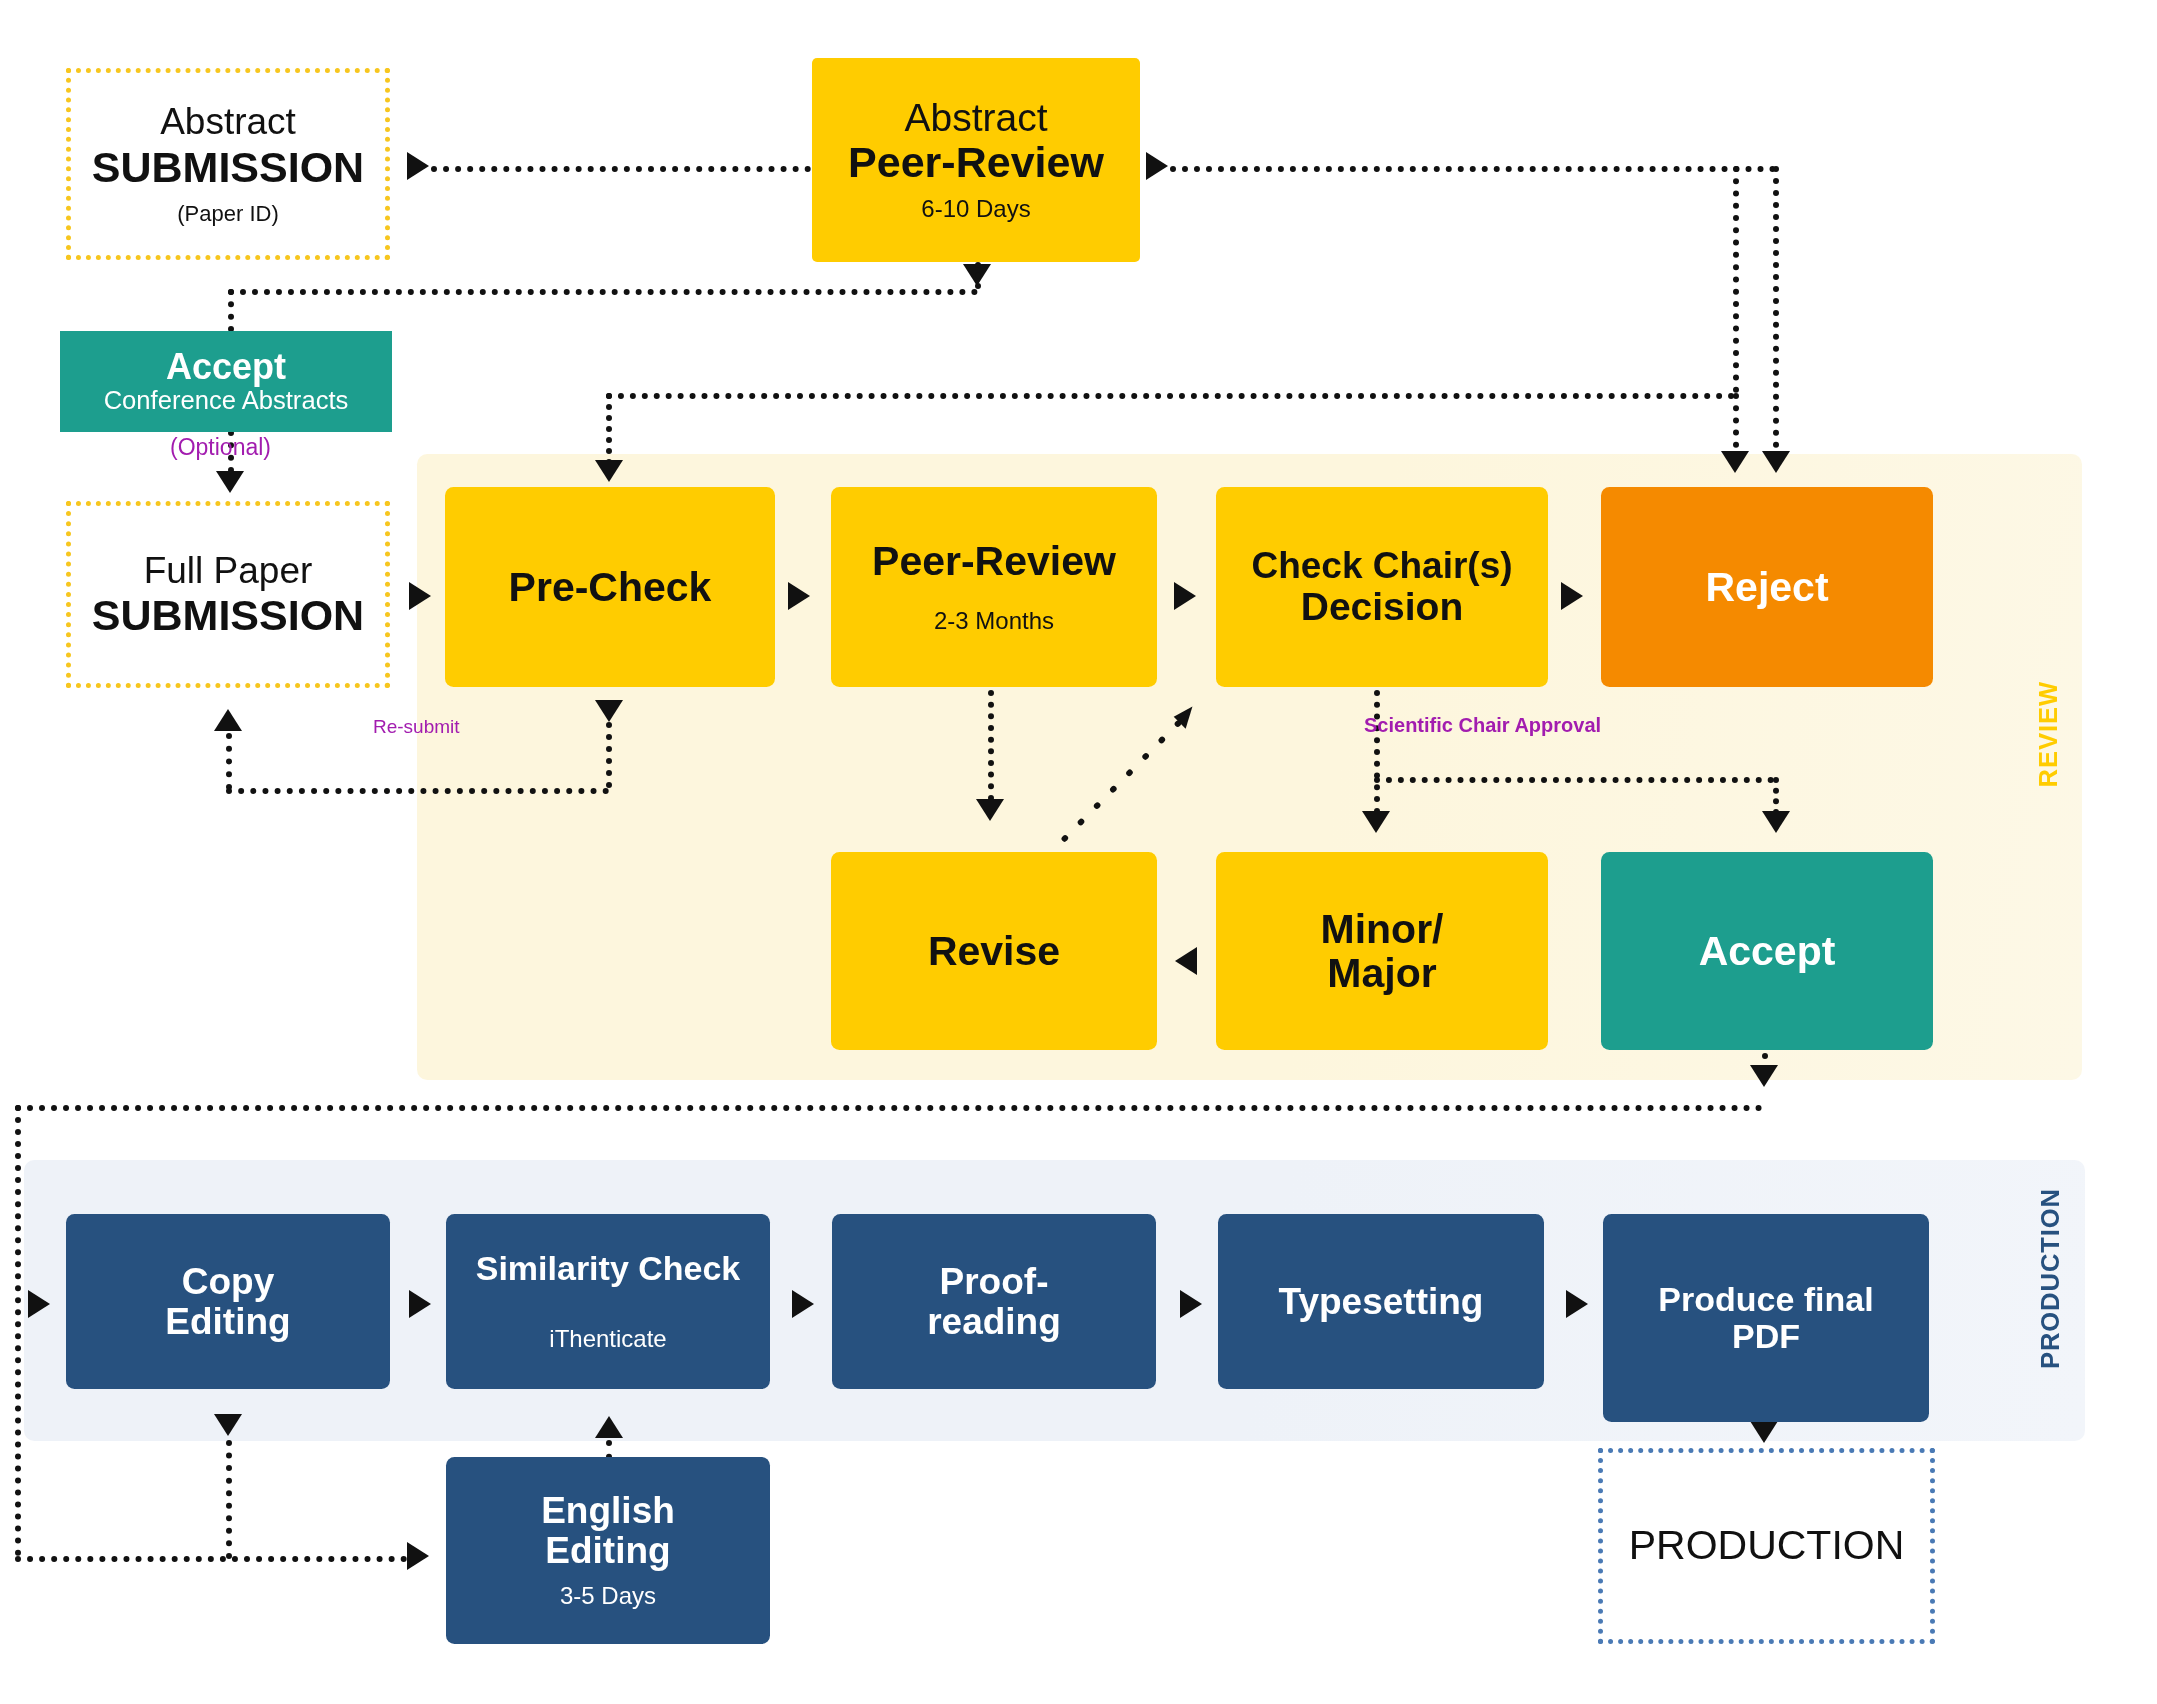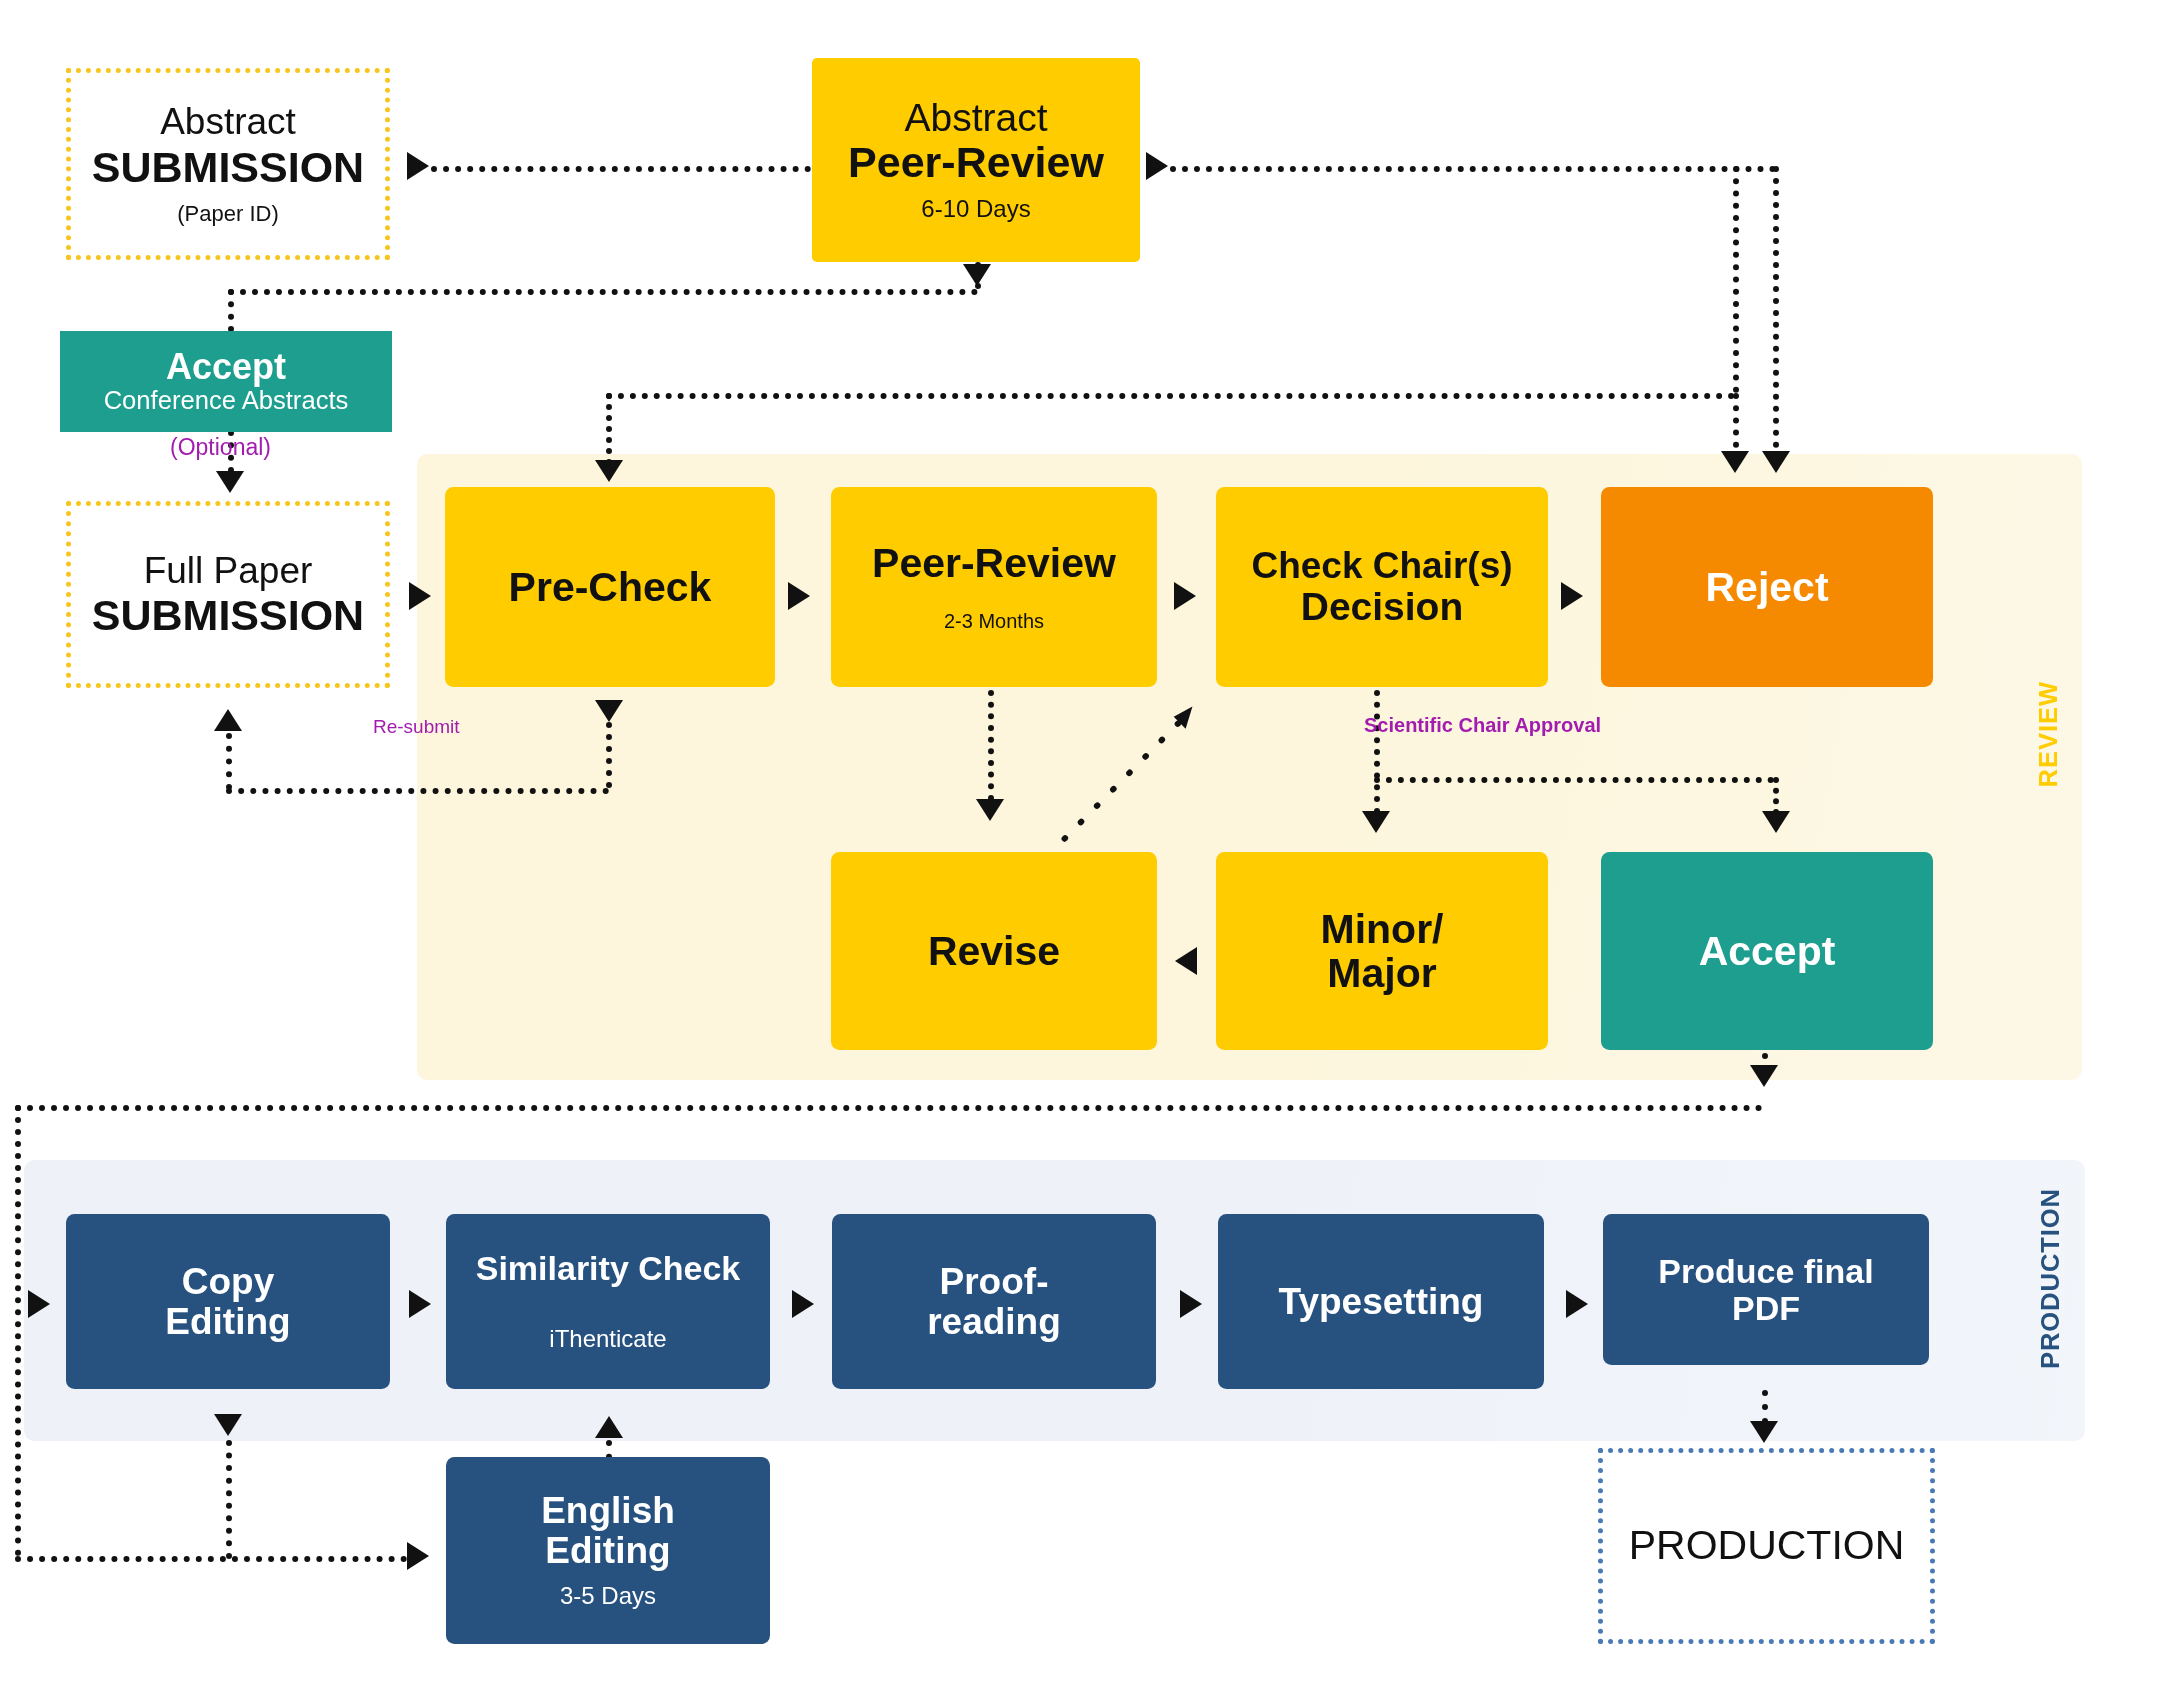--- a/index.html
+++ b/index.html
@@ -156,21 +156,21 @@
     <div class="b1" style="font-size:37px;font-weight:normal;">Full Paper</div>
     <div class="b1" style="font-size:43px;font-weight:bold;">SUBMISSION</div>
   </div>
 
   <div class="node yellow" style="left:445px;top:487px;width:330px;height:200px;">
     <div class="t1" style="font-size:41px;">Pre-Check</div>
   </div>
 
   <div class="node yellow" style="left:831px;top:487px;width:326px;height:200px;">
     <div class="t1" style="font-size:41px;">Peer-Review</div>
-    <div class="t2" style="font-size:20px;margin-top:24px;">2-3 Months</div>
+    <div class="t2" style="font-size:24px;margin-top:24px;">2-3 Months</div>
   </div>
 
   <div class="node yellow" style="left:1216px;top:487px;width:332px;height:200px;">
     <div class="t1" style="font-size:37px;">Check Chair(s)</div>
     <div class="t1" style="font-size:39px;">Decision</div>
   </div>
 
   <div class="node orange" style="left:1601px;top:487px;width:332px;height:200px;">
     <div class="t1" style="font-size:41px;">Reject</div>
   </div>
@@ -200,21 +200,21 @@
 
   <div class="node navy" style="left:832px;top:1214px;width:324px;height:175px;">
     <div class="t1" style="font-size:37px;">Proof-</div>
     <div class="t1" style="font-size:37px;">reading</div>
   </div>
 
   <div class="node navy" style="left:1218px;top:1214px;width:326px;height:175px;">
     <div class="t1" style="font-size:37px;text-align:center;">Typesetting</div>
   </div>
 
-  <div class="node navy" style="left:1603px;top:1214px;width:326px;height:151px;">
+  <div class="node navy" style="left:1603px;top:1214px;width:326px;height:208px;">
     <div class="t1" style="font-size:34px;">Produce final</div>
     <div class="t1" style="font-size:34px;">PDF</div>
   </div>
 
   <div class="node navy" style="left:446px;top:1457px;width:324px;height:187px;">
     <div class="t1" style="font-size:37px;">English</div>
     <div class="t1" style="font-size:37px;">Editing</div>
     <div class="t2" style="font-size:24px;margin-top:12px;">3-5 Days</div>
   </div>
 

